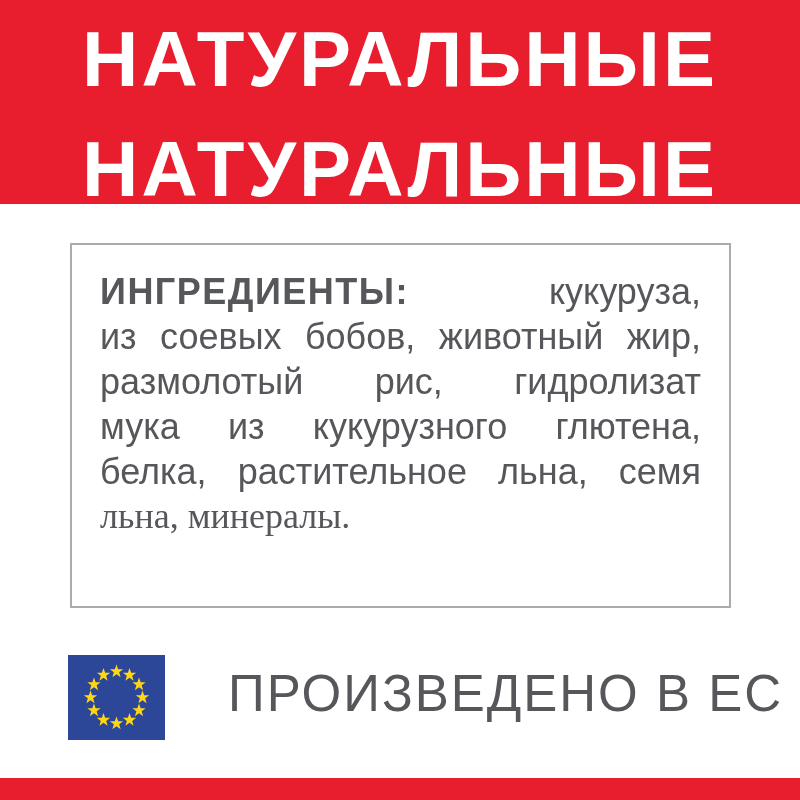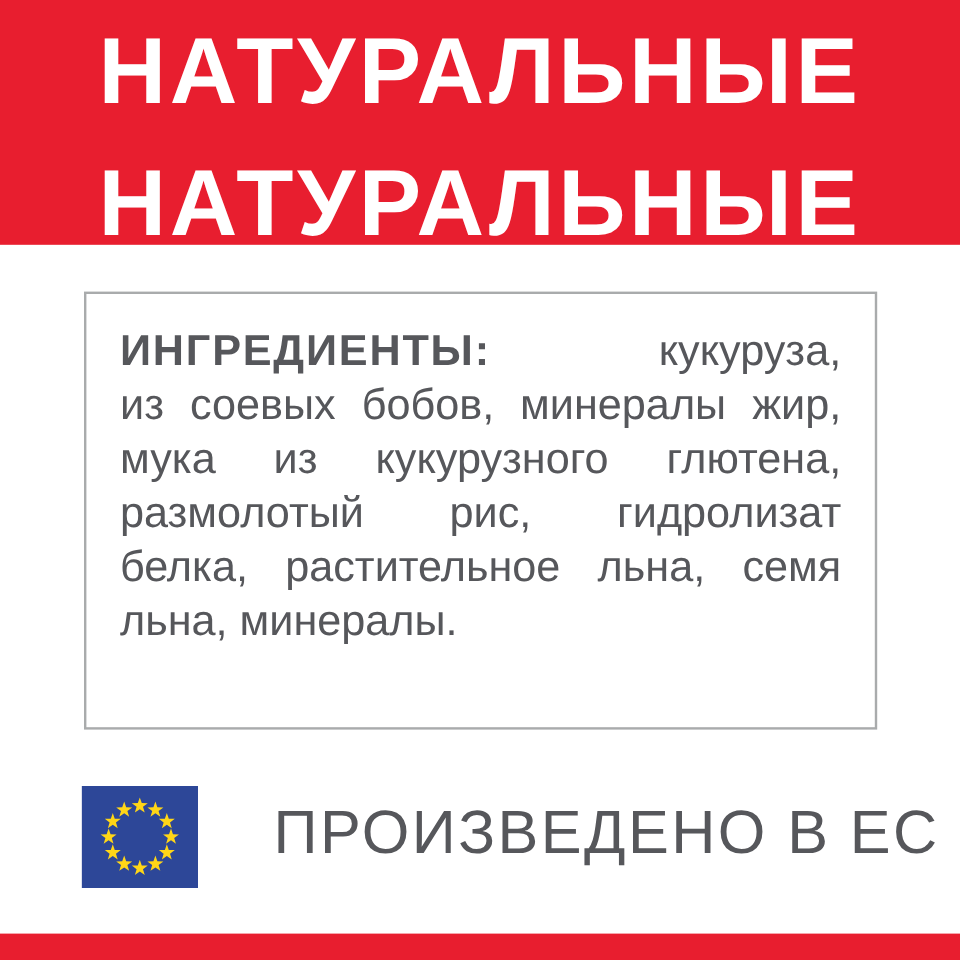--- a/index.html
+++ b/index.html
@@ -47,20 +47,21 @@
     font-size:36px;
     line-height:45px;
     color:var(--text-gray);
     text-align:justify;
     text-align-last:justify;
     white-space:normal;
   }
   .ing-line.last{
     text-align:left;
     text-align-last:left;
+    font-family:Liberation Serif, serif;
   }
   .ing-line strong{
     font-weight:bold;
     letter-spacing:1.5px;
   }
   
   .eu-flag{
     position:absolute;left:68px;top:655px;width:97px;height:85px;
   }
   .eu-flag .field{fill:var(--eu-blue);}
@@ -84,23 +85,23 @@
 
 <div class="canvas">
 
   <header class="band-top">
     <div class="headline">НАТУРАЛЬНЫЕ</div>
     <div class="headline">НАТУРАЛЬНЫЕ</div>
   </header>
 
   <section class="ingredients-box">
     <p class="ing-line"><strong>ИНГРЕДИЕНТЫ:</strong> <span>кукуруза,</span></p>
-    <p class="ing-line">из соевых бобов, минералы жир,</p>
+    <p class="ing-line">из соевых бобов, животный жир,</p>
+    <p class="ing-line">размолотый рис, гидролизат</p>
     <p class="ing-line">мука из кукурузного глютена,</p>
-    <p class="ing-line">размолотый рис, гидролизат</p>
     <p class="ing-line">белка, растительное льна, семя</p>
     <p class="ing-line last">льна, минералы.</p>
   </section>
 
   <svg class="eu-flag" viewBox="0 0 97 85" xmlns="http://www.w3.org/2000/svg" aria-hidden="true">
     <rect class="field" x="0" y="0" width="97" height="85"></rect>
     <defs>
       <polygon id="eu-star" points="0,-7 1.65,-2.27 6.66,-2.16 2.66,0.87 4.11,5.66 0,2.8 -4.11,5.66 -2.66,0.87 -6.66,-2.16 -1.65,-2.27"></polygon>
     </defs>
     <use href="#eu-star" class="star" transform="translate(48.5,16.5)"></use>

